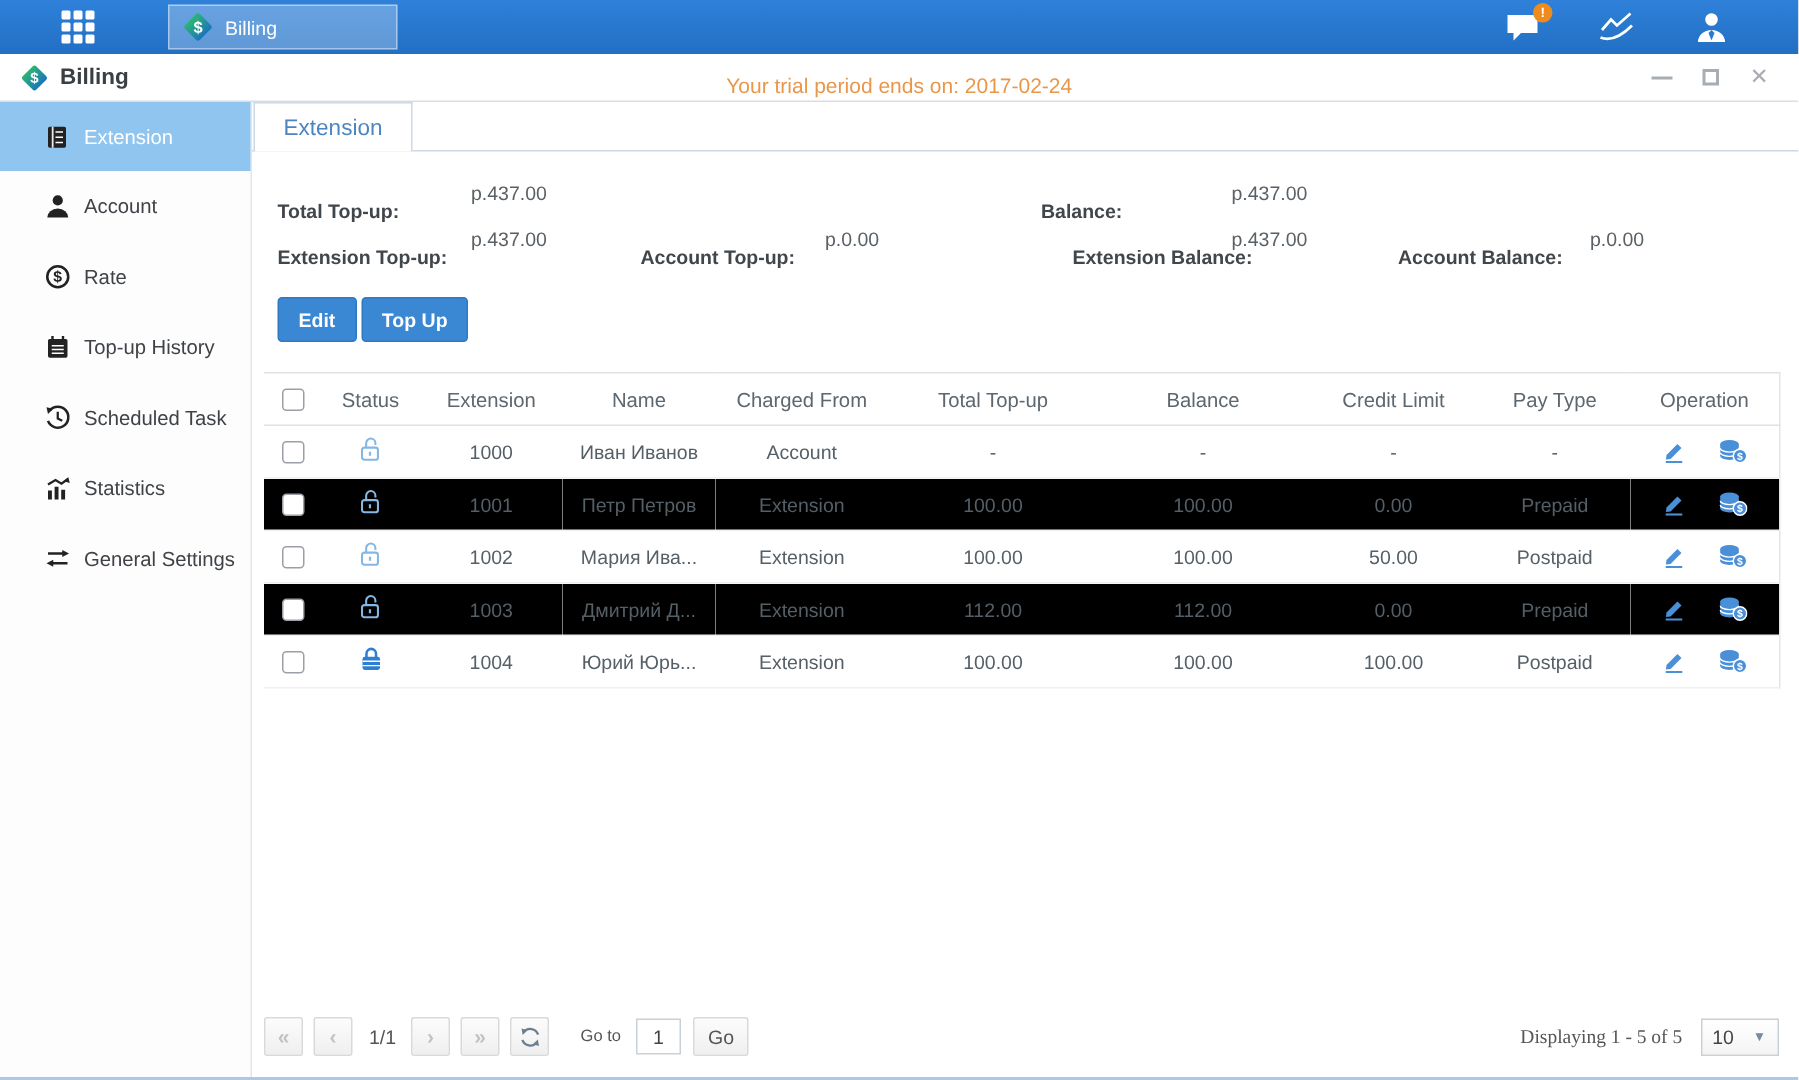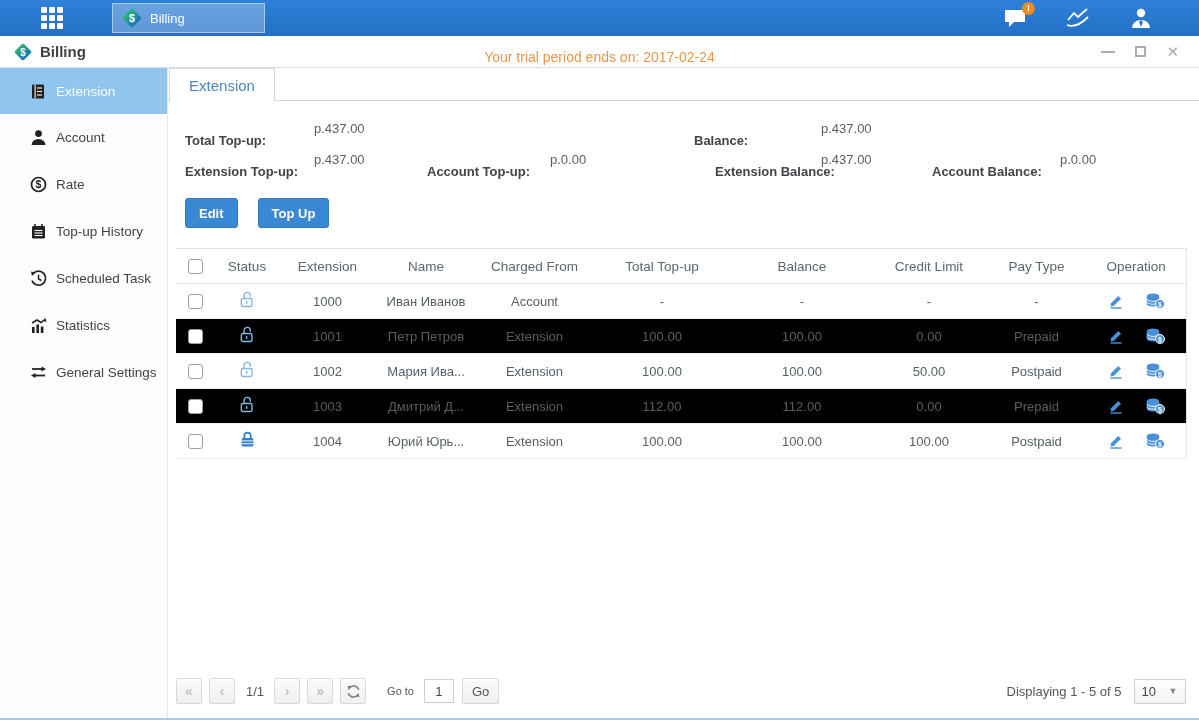--- a/index.html
+++ b/index.html
@@ -36,42 +36,42 @@
   .side-item svg { flex:0 0 auto; }
 
   .content { flex:1; background:#fff; display:flex; flex-direction:column; position:relative; }
   .tabstrip { height:33px; border-bottom:1px solid #ccd8e2; display:flex; align-items:flex-end; flex:0 0 auto; }
   .tab-active { width:106px; height:33px; background:#fff; border:1px solid #ccd8e2; border-bottom:none; margin-left:1px; margin-bottom:-1px; display:flex; align-items:center; justify-content:center; color:#4b86c2; font-size:15px; cursor:pointer; }
 
   .summary { position:relative; height:64px; margin-top:16px; font-size:13px; flex:0 0 auto; }
   .summary .lab { position:absolute; font-weight:bold; color:#41464b;margin-top:12px; }
   .summary .val { position:absolute; color:#5a6166; }
 
-  .btnrow { display:flex; gap:20px; margin:17px 0 0 17px; flex:0 0 auto; }
+  .btnrow { display:flex; gap:3px; margin:17px 0 0 17px; flex:0 0 auto; }
   .btn-blue { background:#3a87d4; color:#fff; border:1px solid #3078c2; border-radius:3px; height:30px; padding:0 13px; font-size:13px; font-weight:bold; cursor:pointer; font-family:inherit; }
 
   
   table.grid { border-collapse:collapse; margin:20px 13px 0 8px; width:1010px; table-layout:fixed; flex:0 0 auto; }
   table.grid th { height:35px; font-size:13.5px; font-weight:normal; color:#5c6770; border-top:1px solid #e2e2e2; border-bottom:1px solid #e2e2e2; text-align:center; }
   table.grid td { height:35px; font-size:13px; color:#555f66; text-align:center; border-bottom:1px solid #efefef; overflow:hidden; white-space:nowrap; }
   table.grid tr.alt td { background:#000000; }
   table.grid th:last-child, table.grid td:last-child { border-right:1px solid #e5e5e5; }
   .cb { width:15px; height:15px; border:1px solid #9aa0a6; border-radius:3px; background:#fff; display:inline-block; vertical-align:middle; cursor:pointer; }
   .opcell { display:flex; align-items:center; justify-content:center; gap:22px; }
   .opcell svg { cursor:pointer; }
 
   
   .pager { margin-top:auto; flex:0 0 auto; height:46px; display:flex; align-items:center; padding:0 14px 8px 8px; }
   .pgbtn { width:26px; height:26px; background:linear-gradient(#fcfcfc,#efefef); border:1px solid #d9d9d9; border-radius:2px; color:#c2c2c2; font-size:14px; font-weight:bold; display:flex; align-items:center; justify-content:center; margin-right:7px; cursor:pointer; }
   .pgtext { color:#555; font-size:13px; margin:0 10px 0 4px; }
   .goto-label { color:#555; font-size:11px; margin:0 10px 0 14px; }
   .goto-input { width:30px; height:24px; border:1px solid #c9d0d6; text-align:center; font-size:13px; color:#444; font-family:inherit; margin-right:8px; }
   .go-btn { height:26px; padding:0 9px; background:linear-gradient(#fcfcfc,#efefef); border:1px solid #d9d9d9; border-radius:2px; color:#555; font-size:13px; cursor:pointer; font-family:inherit; }
   .pager-right { margin-left:auto; display:flex; align-items:center; gap:12px; }
-  .disp { color:#555; font-size:13px; }
+  .disp { color:#555; font-size:13px;font-family:Liberation Serif, serif; }
   .psize { width:52px; height:25px; border:1px solid #c9d0d6; background:linear-gradient(#fff,#f4f4f4); display:flex; align-items:center; justify-content:space-between; padding:0 7px; font-size:13px; color:#444; cursor:pointer; }
   .caret { font-size:9px; color:#7a8a99; }
 </style>
 </head>
 <body>
 
 <div class="app">
 
   <div class="taskbar">
     <div class="grid-btn">

